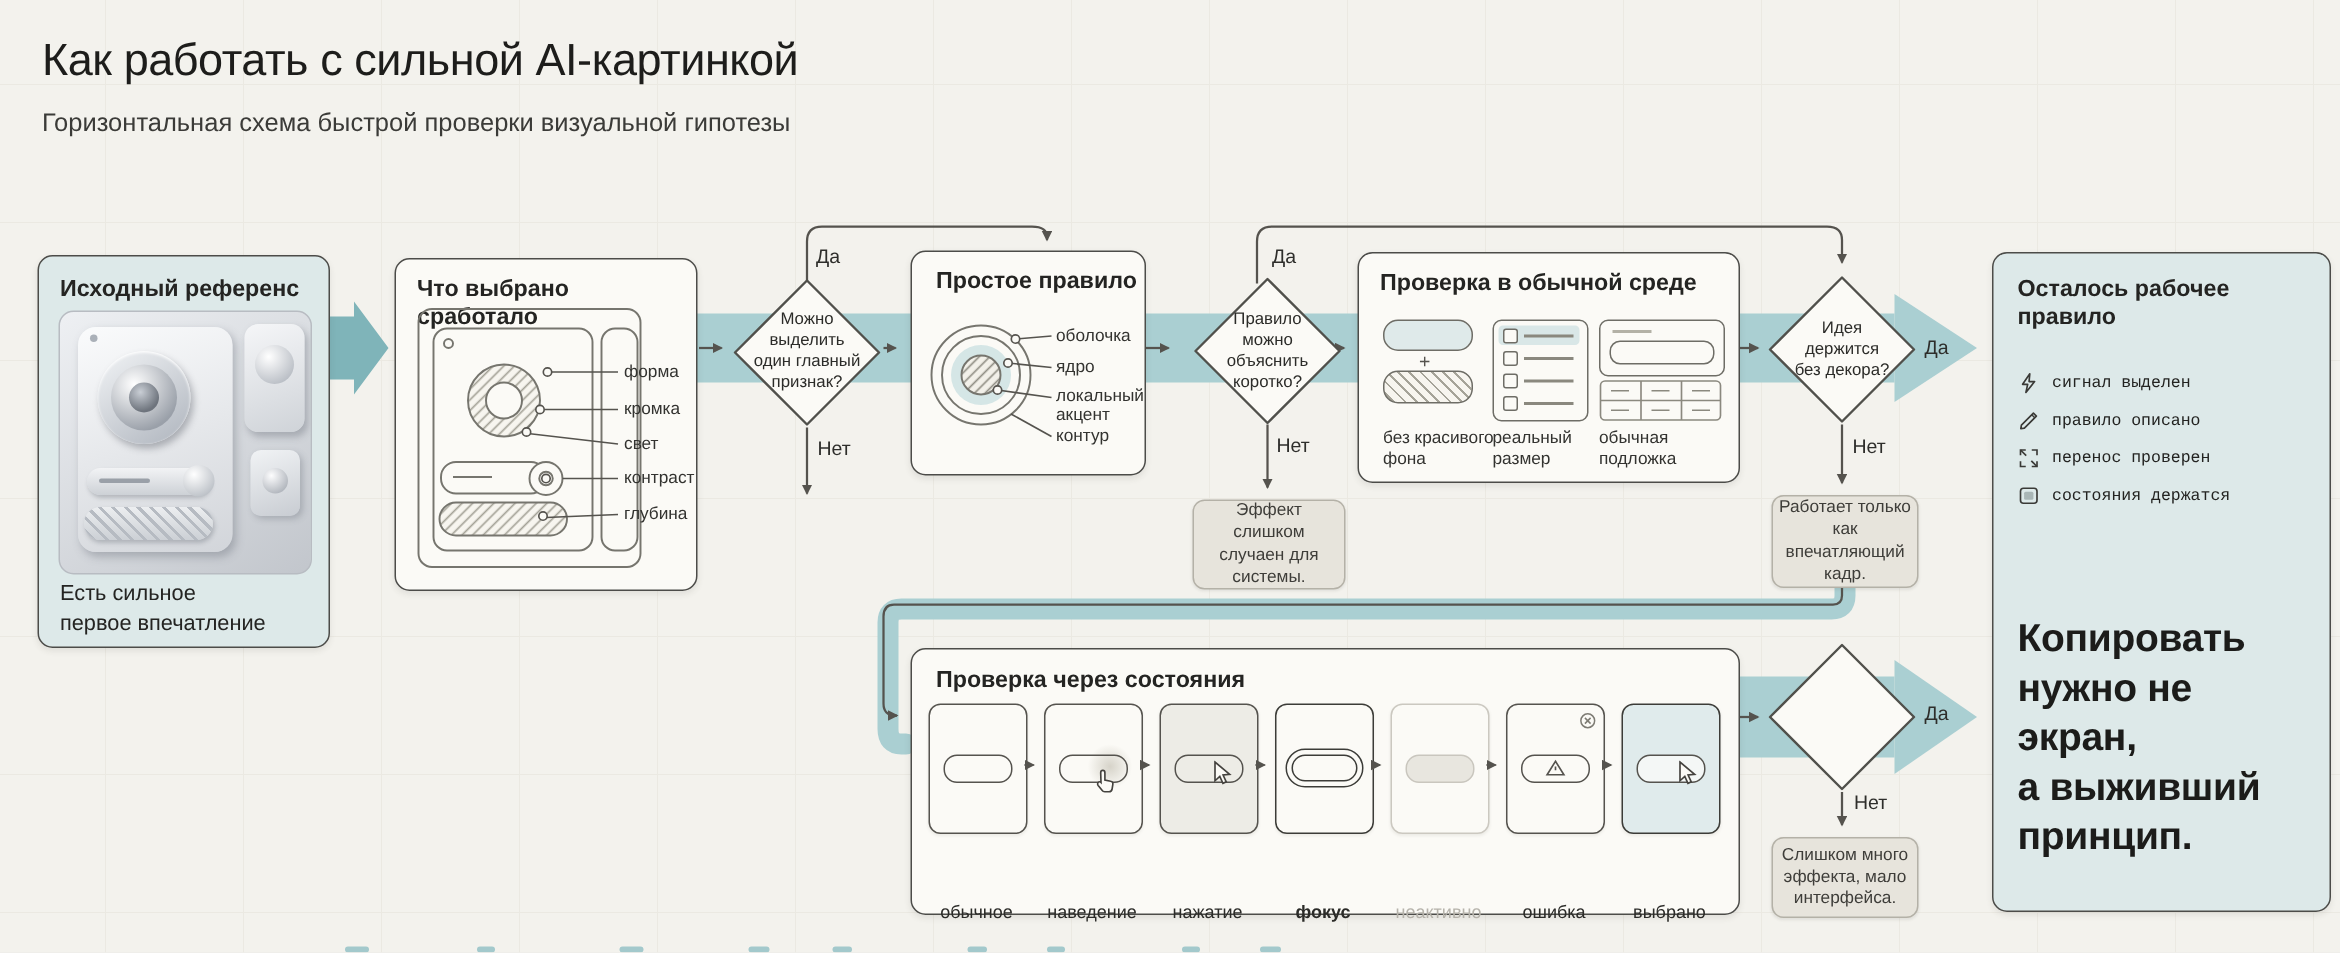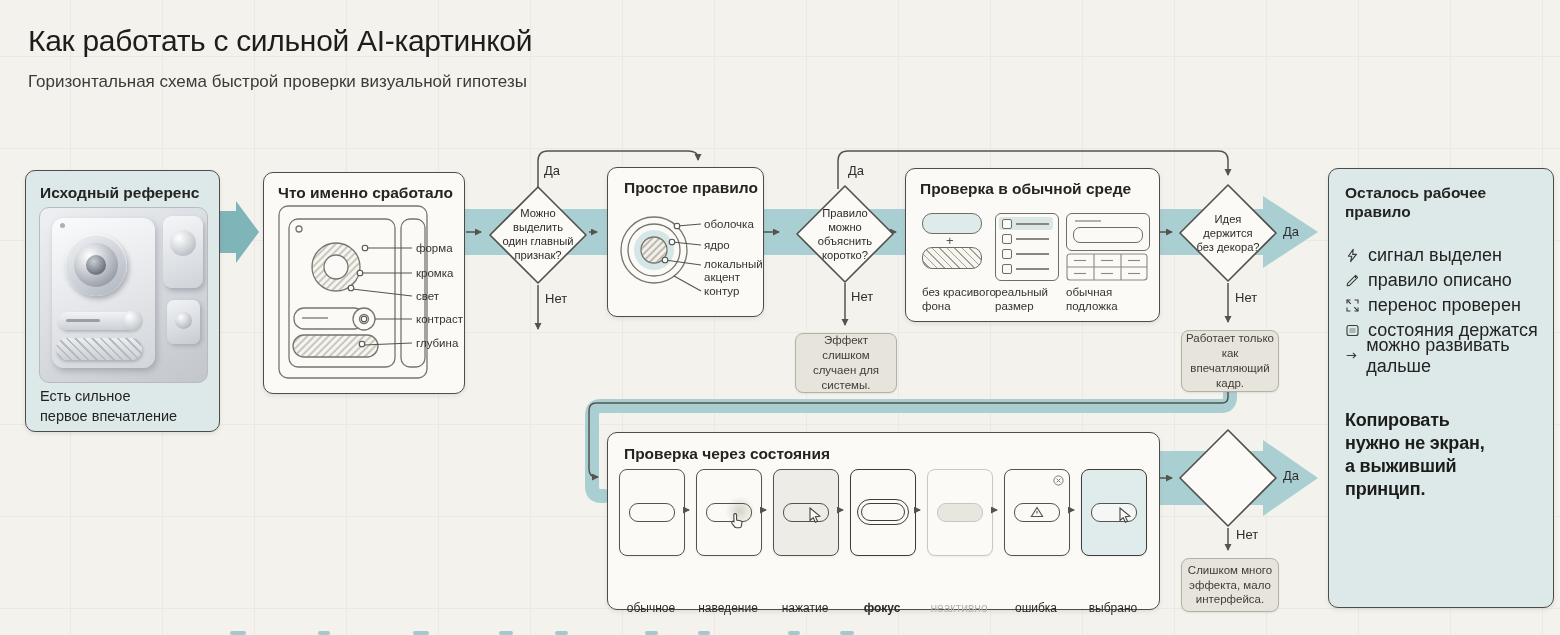--- a/index.html
+++ b/index.html
@@ -30,22 +30,22 @@
   .row-line{position:absolute;height:1.5px;background:#8a887e;}
   .checkbox-sq{position:absolute;width:8px;height:8px;border:1.2px solid #6e6d66;border-radius:2px;background:#fbfaf6;}
   
   .state-card{position:absolute;width:64px;height:85px;background:#fbfaf6;border:1.4px solid #55534e;border-radius:8px;
     box-shadow:0 1px 2px rgba(60,60,50,.08);}
   .state-pill{position:absolute;left:9px;top:33px;width:44px;height:17px;border:1.3px solid #55534e;border-radius:9px;}
   .state-label{position:absolute;font-size:12px;color:#2b2b28;text-align:center;width:78px;margin-top:40px;}
   .cursor-svg{position:absolute;z-index:2;}
   
   .check-row{display:flex;align-items:center;gap:8px;height:25px;}
-  .check-row span{font-size:18px;color:#232321;}
-  .conclusion{position:absolute;font-size:18px;font-weight:700;line-height:1.27;color:#1c1c1a;white-space:pre-line;letter-spacing:-0.2px;}
+  .check-row span{font-size:11px;color:#232321;font-family:Liberation Mono, monospace;}
+  .conclusion{position:absolute;font-size:26px;font-weight:700;line-height:1.27;color:#1c1c1a;white-space:pre-line;letter-spacing:-0.2px;}
   .bdash{position:absolute;height:4px;border-radius:2px;background:#a3c9cc;z-index:1;}
   
   .refimg{position:absolute;left:13px;top:36px;width:167px;height:174px;border-radius:10px;overflow:hidden;
     background:linear-gradient(145deg,#eef0f3,#c2c6cc);border:1px solid #b8bcc2;}
 </style>
 </head>
 <body>
 
 <div id="canvas">
 
@@ -80,21 +80,21 @@
       <div class="abs" style="left:123px;top:8px;width:40px;height:72px;border-radius:9px;background:linear-gradient(160deg,#f5f6f8,#cfd3d8);box-shadow:2px 3px 5px rgba(90,95,105,.35)"></div>
       <div class="abs" style="left:130px;top:22px;width:26px;height:26px;border-radius:50%;background:radial-gradient(circle at 35% 30%,#fff,#a6acb5)"></div>
       <div class="abs" style="left:127px;top:92px;width:33px;height:44px;border-radius:7px;background:linear-gradient(160deg,#f1f3f5,#c8ccd2);box-shadow:2px 2px 4px rgba(90,95,105,.3)"></div>
       <div class="abs" style="left:135px;top:104px;width:17px;height:17px;border-radius:50%;background:radial-gradient(circle at 35% 30%,#fdfdfe,#9ba1aa)"></div>
     </div>
     <div class="caption" style="left:14px;top:216px">Есть сильное
 первое впечатление</div>
   </div>
 
   <div class="panel" style="left:263px;top:172px;width:200px;height:220px">
-    <div class="ptitle" style="left:14px;top:10px">Что именно сработало</div>
+    <div class="ptitle" style="left:14px;top:10px">Что выбрано сработало</div>
     <svg width="200" height="220" style="position:absolute;left:0;top:0">
       <defs>
         <pattern id="h1" patternUnits="userSpaceOnUse" width="5" height="5" patternTransform="rotate(45)">
           <rect width="5" height="5" fill="#f7f5ef"></rect>
             <line x1="1" y1="0" x2="1" y2="5" stroke="#a3a196" stroke-width="1.1"></line>
         </pattern>
       </defs>
       <g fill="none" stroke="#76756e" stroke-width="1.3">
         <rect x="15" y="33" width="148" height="172" rx="9"></rect>
         <rect x="25" y="46" width="106" height="148" rx="9"></rect>
@@ -294,29 +294,20 @@
           </svg>
         <span>перенос проверен</span>
       </div>
       <div class="check-row">
         <svg width="15" height="15" viewBox="0 0 15 15">
             <rect x="2" y="2.5" width="11" height="10" rx="2" fill="none" stroke="#3a3a37" stroke-width="1.1"></rect>
             <rect x="4.4" y="4.9" width="6.2" height="5.2" rx="1" fill="#a9b6b6"></rect>
           </svg>
         <span>состояния держатся</span>
       </div>
-      <div class="check-row">
-        <svg width="15" height="15" viewBox="0 0 15 15">
-            <g stroke="#3a3a37" stroke-width="1.2" fill="none">
-              <line x1="2" y1="7.5" x2="12" y2="7.5"></line>
-              <path d="M9 4.5 L12.3 7.5 L9 10.5"></path>
-            </g>
-          </svg>
-        <span>можно развивать дальше</span>
-      </div>
     </div>
     <div class="conclusion" style="left:16px;top:240px;width:196px">Копировать
 нужно не экран,
 а выживший
 принцип.</div>
   </div>
 
   <div class="note" style="left:1181px;top:330px;width:96px;height:60px">Работает только
 как
 впечатляющий

